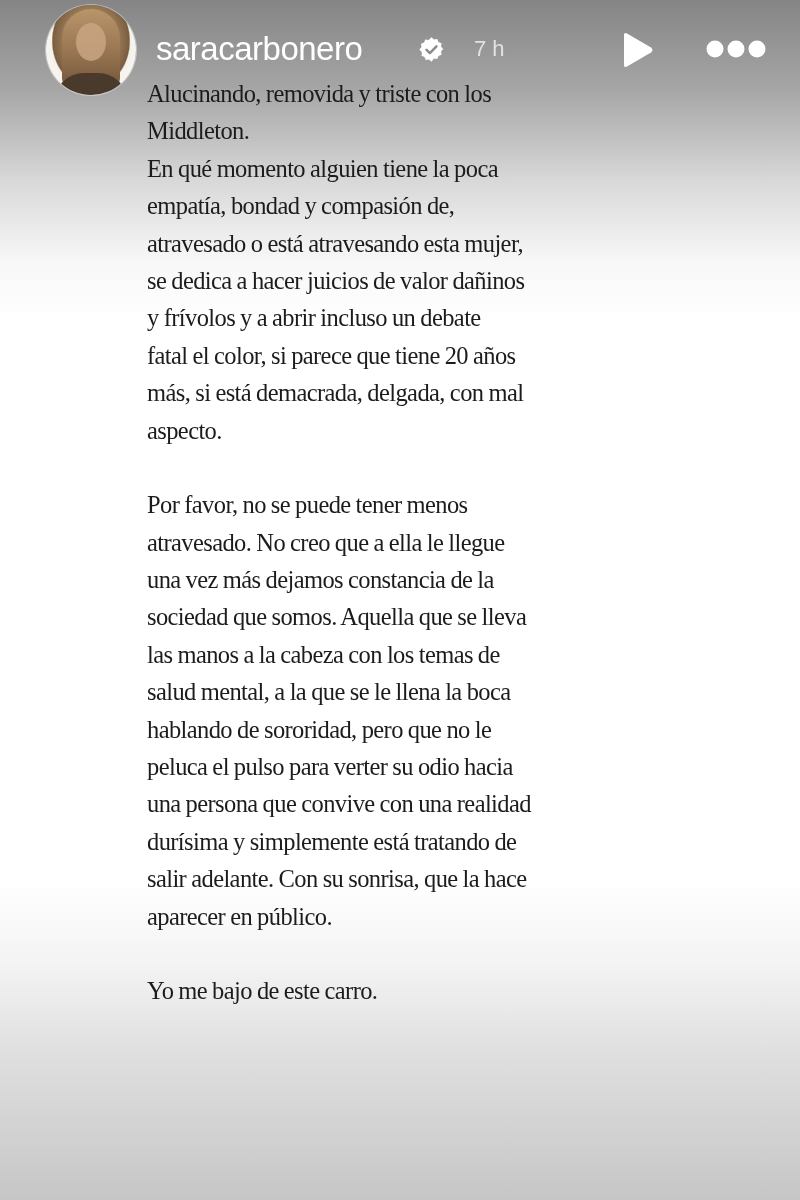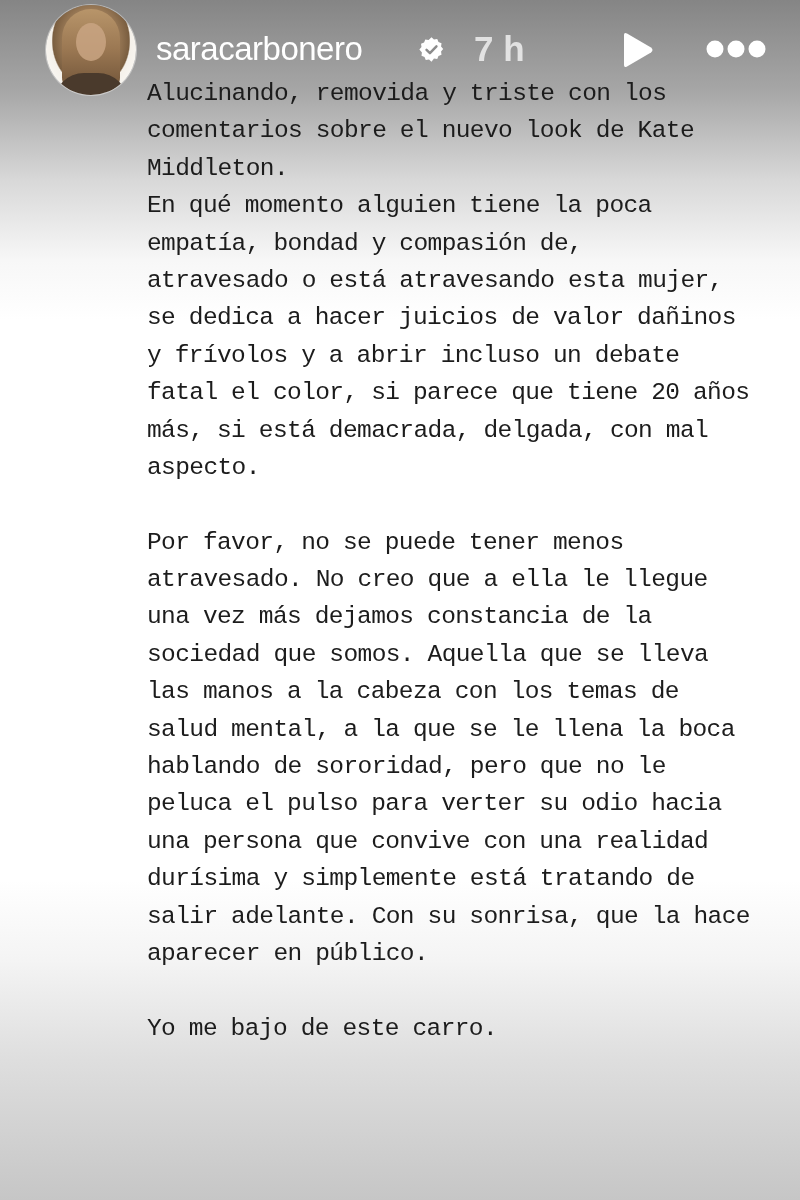--- a/index.html
+++ b/index.html
@@ -83,24 +83,23 @@
       position: absolute;
       left: 410px;
       top: 36px;
       width: 27px;
       height: 27px;
     }
     .time-ago {
       position: absolute;
       left: 466px;
       top: 27px;
-      font-size: 35px;
+      font-size: 22px;
       color: rgba(255,255,255,0.72);
       line-height: 44px;
-      font-weight: bold;
     }
     .play-icon {
       position: absolute;
       left: 608px;
       top: 30px;
       width: 40px;
       height: 40px;
       cursor: pointer;
     }
     .more-icon {
@@ -109,21 +108,21 @@
       top: 36px;
       width: 64px;
       height: 26px;
       cursor: pointer;
     }
     .story-text {
       position: absolute;
       left: 147px;
       top: 75px;
       width: 640px;
-      font-family: Liberation Mono, monospace;
+      font-family: Liberation Serif, serif;
       font-size: 24.5px;
       line-height: 37.4px;
       color: #1c1c1c;
       letter-spacing: -0.6px;
       word-spacing: -0.5px;
     }
     .story-text .line {
       display: block;
       white-space: nowrap;
       height: 37.4px;
@@ -165,21 +164,20 @@
       <circle cx="11" cy="13" r="8.5" fill="#ffffff"></circle>
       <circle cx="32" cy="13" r="8.5" fill="#ffffff"></circle>
       <circle cx="53" cy="13" r="8.5" fill="#ffffff"></circle>
     </svg>
   </span>
 </div>
 
 <div class="story-text">
   <div>
     <span class="line">Alucinando, removida y triste con los</span>
-    <span class="line">comentarios sobre el nuevo look de Kate</span>
     <span class="line">Middleton.</span>
     <span class="line">En qué momento alguien tiene la poca</span>
     <span class="line">empatía, bondad y compasión de,</span>
     <span class="line">atravesado o está atravesando esta mujer,</span>
     <span class="line">se dedica a hacer juicios de valor dañinos</span>
     <span class="line">y frívolos y a abrir incluso un debate</span>
     <span class="line">fatal el color, si parece que tiene 20 años</span>
     <span class="line">más, si está demacrada, delgada, con mal</span>
     <span class="line">aspecto.</span>
   </div>

